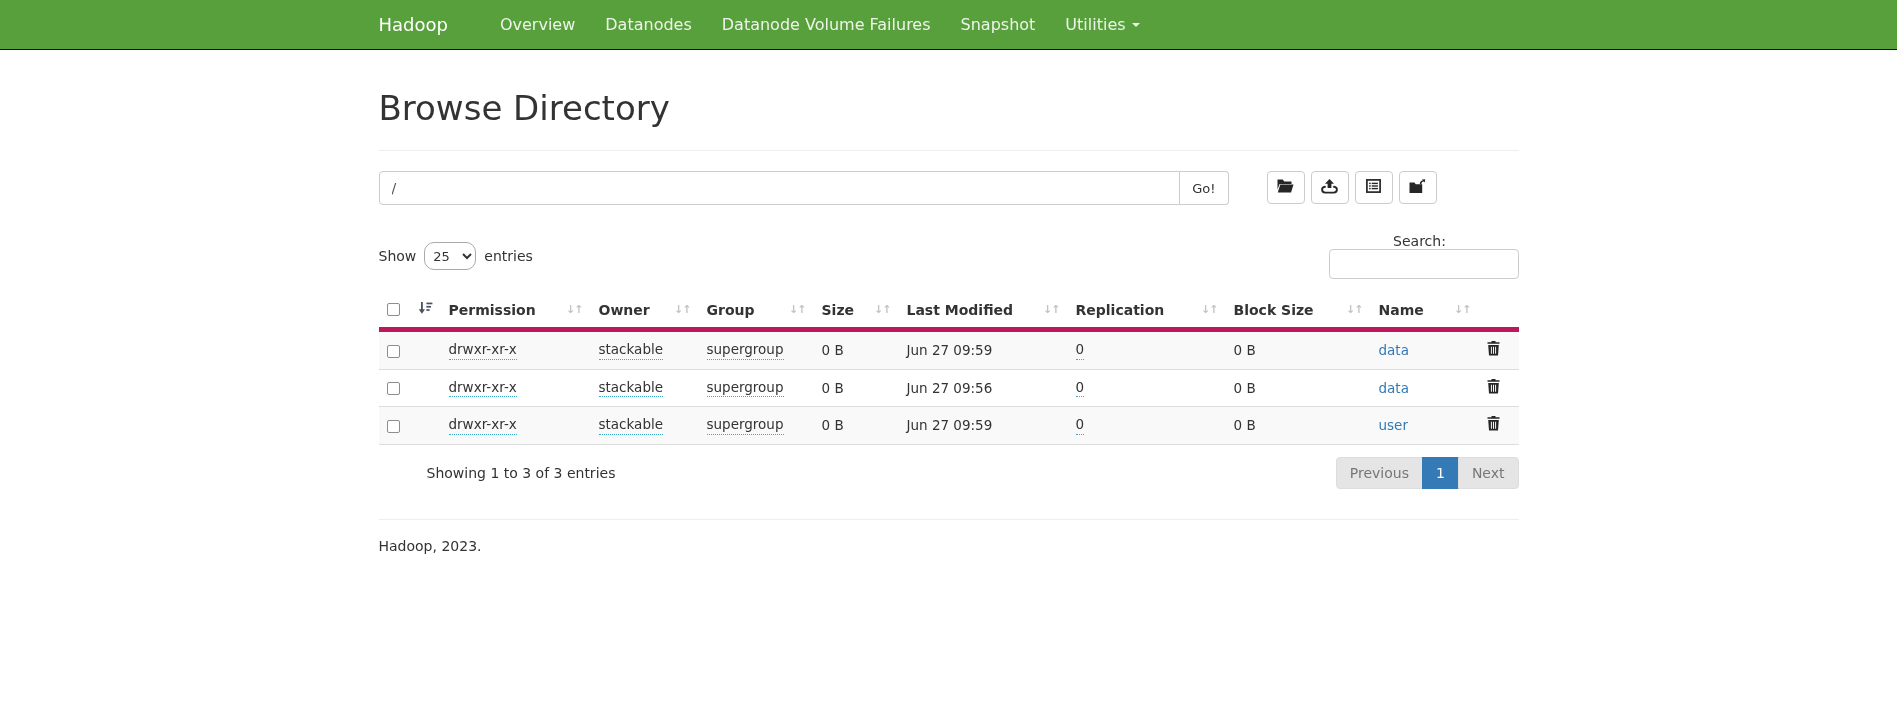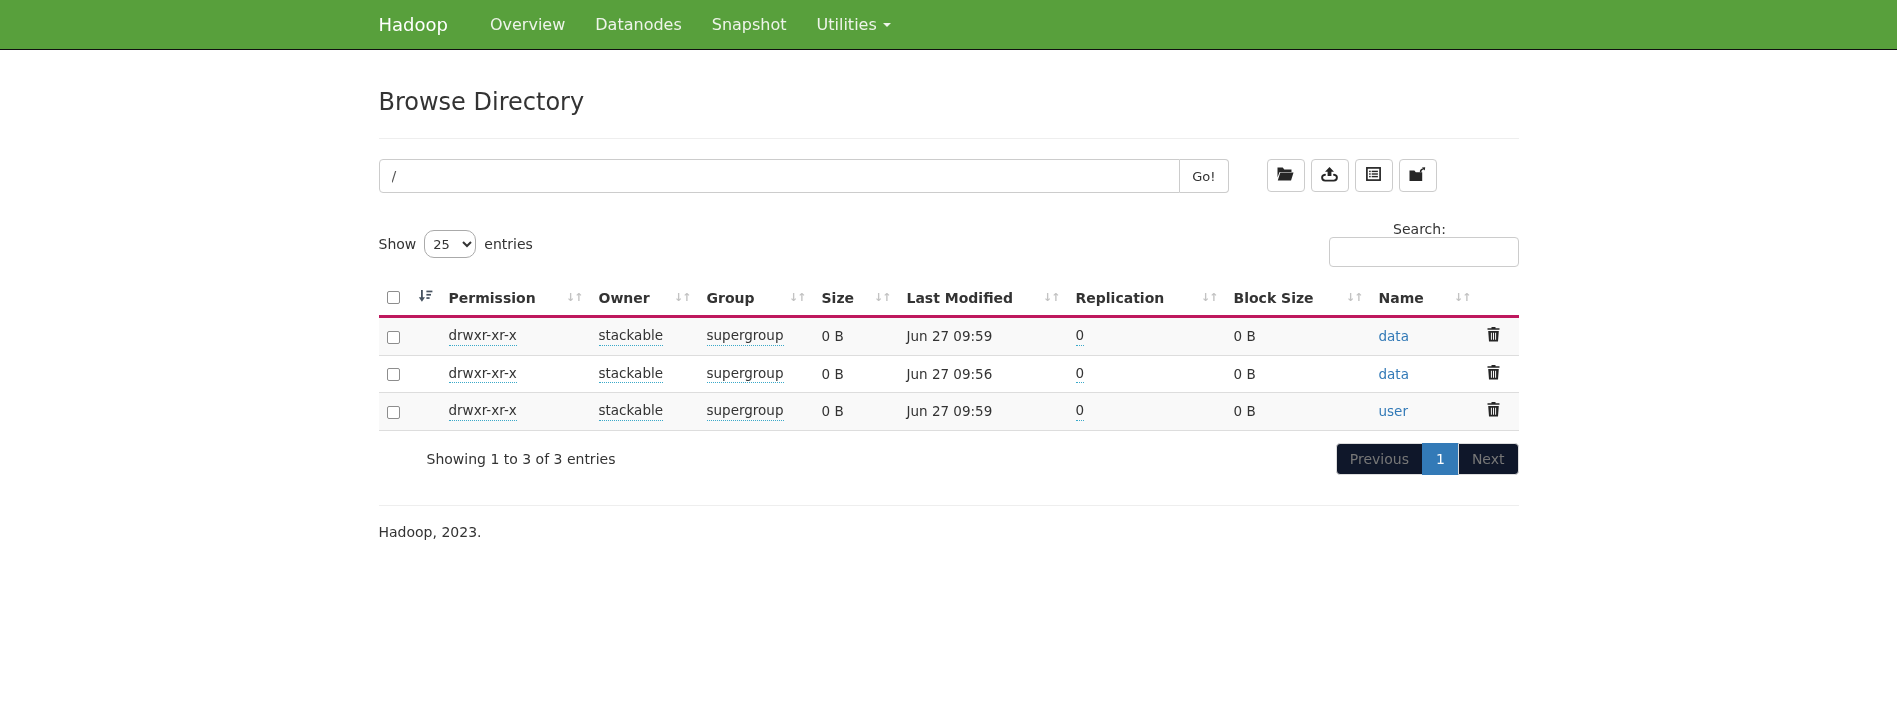--- a/index.html
+++ b/index.html
@@ -1,29 +1,29 @@
 <!DOCTYPE html>
 <html><head>
 <meta charset="utf-8">
 <style>
   * { box-sizing: border-box; margin: 0; padding: 0; }
   html, body { width: 1897px; height: 722px; background: #fff; overflow: hidden; }
   body { font-family: "DejaVu Sans", "Liberation Sans", sans-serif; font-size: 14px; color: #333; }
 
   
   .navbar { height: 50px; background: #58a03c; border-bottom: 1px solid #101010; display: flex; align-items: stretch; }
-  .navbar-inner { width: 1170px; margin: 0 auto; padding: 0 15px; display: flex; align-items: stretch; }
+  .navbar-inner { width: 1170px; margin: 0 auto; padding: 0 15px; display: flex; align-items: stretch; gap: 10px; }
   .brand { display: flex; align-items: center; padding: 0 15px 0 0; color: #ffffff; font-size: 18px; text-decoration: none; cursor: pointer; }
   .nav-items { display: flex; align-items: stretch; list-style: none; margin-left: 12px; }
   .nav-item { display: flex; align-items: center; padding: 0 15px; color: #eef4ea; font-size: 16px; cursor: pointer; }
   .caret { display: inline-block; width: 0; height: 0; margin-left: 6px; border-left: 4px solid transparent; border-right: 4px solid transparent; border-top: 4px solid #eef4ea; }
 
   
   .container { width: 1170px; margin: 0 auto; padding: 0 15px; }
-  h1.page-title { font-size: 24px; font-weight: 500; color: #333; margin-top: 38px; margin-bottom: 20px; letter-spacing: 0; }
+  h1.page-title { font-size: 34px; font-weight: 500; color: #333; margin-top: 38px; margin-bottom: 20px; letter-spacing: 0; }
   hr.rule { border: none; border-top: 1px solid #eee; margin: 22px 0 0 0; }
 
   
   .path-row { display: flex; align-items: flex-start; margin-top: 20px; }
   .input-group { display: flex; width: 850px; }
   .path-input { flex: 1; height: 34px; padding: 6px 12px; font-size: 14px; color: #555; border: 1px solid #ccc; border-radius: 4px 0 0 4px; outline: none; font-family: inherit; }
   .go-btn { height: 34px; padding: 6px 12px; font-size: 13px; color: #333; background: #fff; border: 1px solid #ccc; border-left: none; border-radius: 0 4px 4px 0; cursor: pointer; font-family: inherit; }
   .action-buttons { display: flex; margin-left: 38px; }
   .icon-btn { width: 38px; height: 33px; margin-left: 6px; background: #fff; border: 1px solid #ccc; border-radius: 4px; display: flex; align-items: center; justify-content: center; cursor: pointer; }
   .icon-btn:first-child { margin-left: 0; }
@@ -34,56 +34,57 @@
   .page-size-select { margin: 0 8px; height: 28px; min-width: 52px; font-size: 13px; color: #333; border: 1px solid #aaa; border-radius: 10px; padding: 2px 4px; background: #fff; font-family: inherit; }
   .search-box { display: flex; align-items: center; font-size: 14px; color: #333; flex-direction: column; }
   .search-input { margin-left: 8px; width: 190px; height: 30px; border: 1px solid #ccc; border-radius: 4px; padding: 4px 10px; font-size: 13px; outline: none; font-family: inherit; }
 
   
   table.dir-table { width: 100%; margin-top: 14px; border-collapse: collapse; table-layout: fixed; font-size: 13.5px; color: #333; }
   col.c1 { width: 62px; }  col.c2 { width: 150px; } col.c3 { width: 108px; }
   col.c4 { width: 115px; } col.c5 { width: 85px; }  col.c6 { width: 169px; }
   col.c7 { width: 158px; } col.c8 { width: 145px; } col.c9 { width: 108px; }
   col.c10 { width: 40px; }
-  .dir-table th { text-align: left; font-weight: bold; font-size: 14px; padding: 8px 8px 9px 8px; border-bottom: 3px solid #be185d; cursor: pointer; }
+  .dir-table th { text-align: left; font-weight: bold; font-size: 14px; padding: 8px 8px 9px 8px; border-bottom: 5px solid #be185d; cursor: pointer; }
   .dir-table th .th-inner { display: flex; align-items: center; justify-content: space-between; }
   .dir-table td { padding: 9px 8px; border-top: 1px solid #ddd; }
   .dir-table tbody tr:last-child td { border-bottom: 1px solid #ddd; }
   .dir-table tbody tr:nth-child(odd) { background: #f9f9f9; }
   .sort-icon { color: #c3c3c3; font-size: 11px; letter-spacing: -1px; white-space: nowrap; }
   .sort-icon::after { content: "↓↑"; }
   input[type="checkbox"].row-check { appearance: none; -webkit-appearance: none; width: 13px; height: 13px; border: 1px solid #8d8d8d; border-radius: 2px; background: #fff; cursor: pointer; vertical-align: middle; }
   .editable { border-bottom: 1px dotted #3aa9c9; cursor: pointer; display: inline-block; line-height: 1.3; }
   a.name-link { color: #337ab7; text-decoration: none; cursor: pointer; }
   .trash-btn { background: none; border: none; cursor: pointer; padding: 0; display: inline-flex; }
 
   
   .table-footer-row { display: flex; justify-content: space-between; align-items: center; margin-top: 12px; }
   .summary-text { font-size: 14px; color: #333; margin-left: 48px; }
   .pagination { display: flex; list-style: none; }
-  .page-item { padding: 7px 13px; font-size: 14px; border: 1px solid #ddd; background: #0f172a; color: #777; cursor: pointer; margin-left: -1px; }
+  .page-item { padding: 7px 13px; font-size: 14px; border: 1px solid #ddd; background: #e5e5e5; color: #777; cursor: pointer; margin-left: -1px; }
   .page-item.first { border-radius: 4px 0 0 4px; margin-left: 0; }
   .page-item.last { border-radius: 0 4px 4px 0; }
   .page-item.active { background: #337ab7; border-color: #337ab7; color: #fff; }
 
   
   hr.footer-rule { border: none; border-top: 1px solid #eee; margin: 30px 0 0 0; }
   .page-footer { margin-top: 18px; font-size: 14px; color: #333; }
 
   svg .ink { fill: #262626; }
 </style>
 </head>
 <body>
 
 <nav class="navbar">
   <div class="navbar-inner">
     <a class="brand">Hadoop</a>
     <ul class="nav-items">
       <li class="nav-item">Overview</li>
       <li class="nav-item">Datanodes</li>
+      <li class="nav-item">Datanode Volume Failures</li>
       <li class="nav-item">Snapshot</li>
       <li class="nav-item">
         <span>Utilities</span>
         <span class="caret"></span>
       </li>
     </ul>
   </div>
 </nav>
 
 <div class="container">

